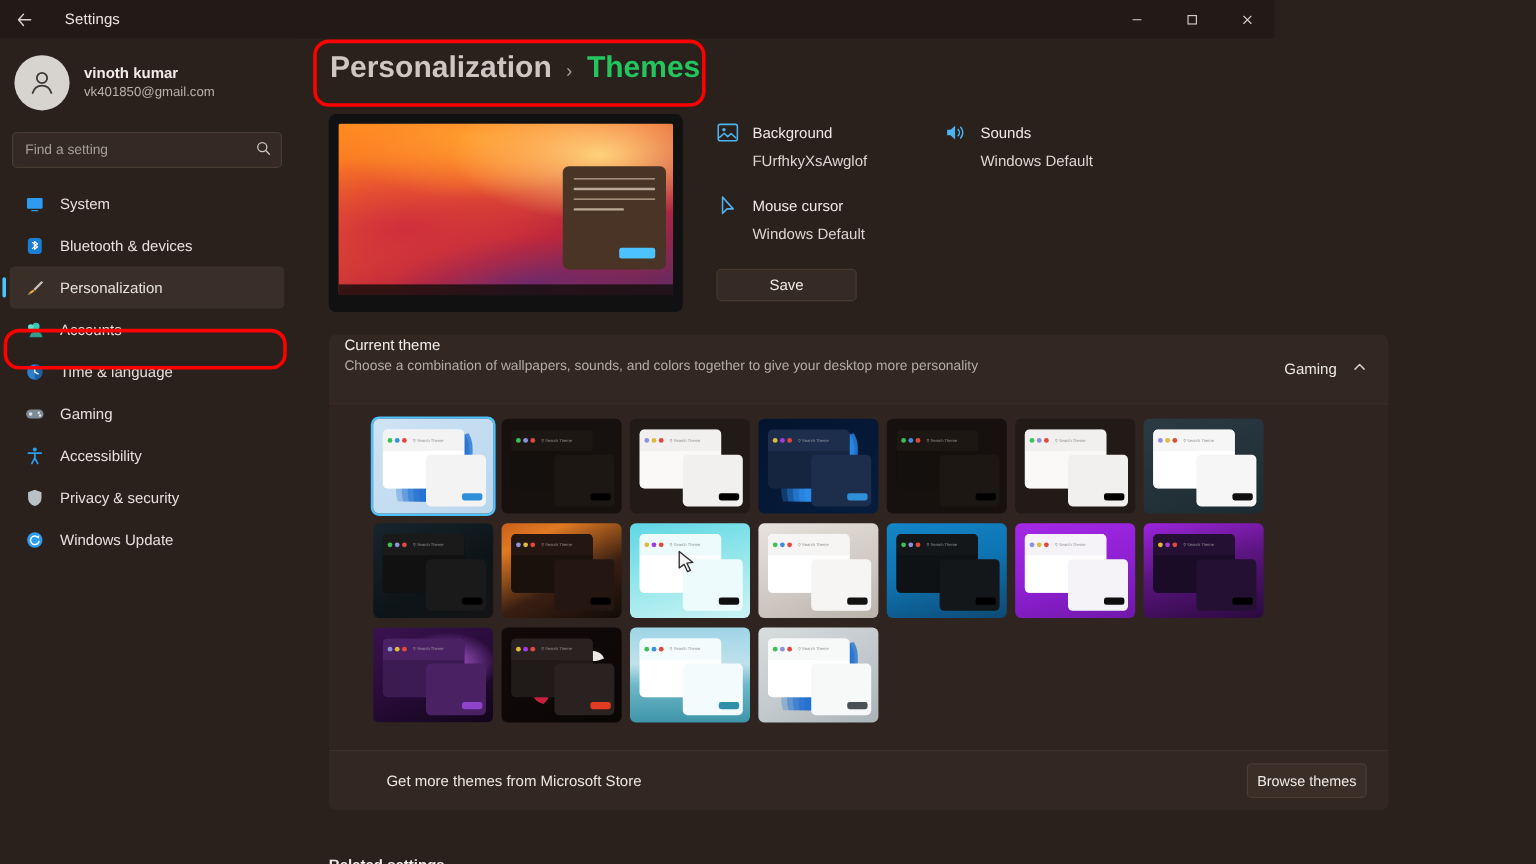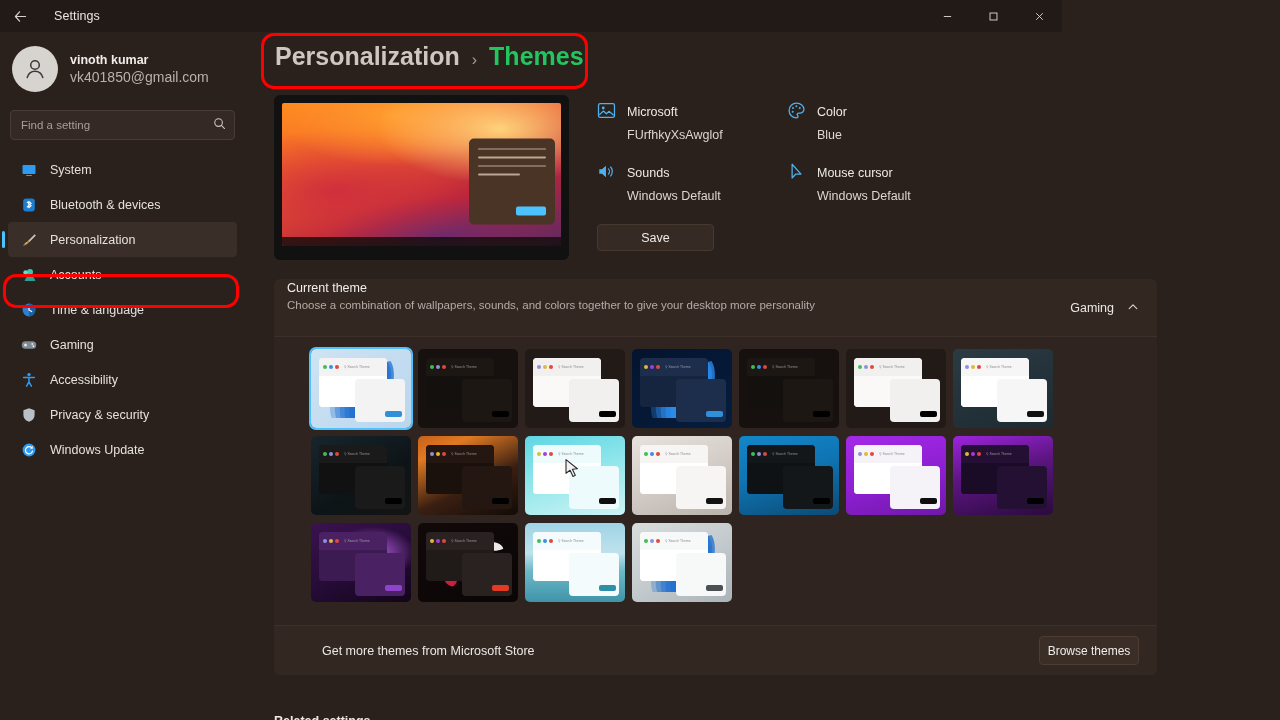--- a/index.html
+++ b/index.html
@@ -41,21 +41,21 @@
     padding: 14px 0 14px 12px;
   }
   .avatar {
     width: 46px; height: 46px; border-radius: 50%;
     background: #d7d3cf;
     display: flex; align-items: center; justify-content: center;
     flex: 0 0 auto;
   }
   .acct-text { line-height: 1.32; min-width: 0; }
   .acct-name { font-size: 12.5px; color: #f1ece9; font-weight: 600; }
-  .acct-mail { font-size: 14px; color: #b9b1ab; }
+  .acct-mail { font-size: 11px; color: #b9b1ab; }
 
   .search-wrap {
     margin: 4px 10px 10px 10px;
     height: 30px;
     background: #342924;
     border: 1px solid #4a3c35;
     border-radius: 4px;
     display: flex; align-items: center;
     padding: 0 8px 0 10px;
   }
@@ -424,40 +424,25 @@
 
     <div class="attr">
       <span class="attr-ico">
         <svg width="19" height="19" viewBox="0 0 20 20">
             <rect x="1.6" y="2.8" width="16.8" height="14.4" rx="1.8" fill="none" stroke="#4cb3f0" stroke-width="1.35"></rect>
             <circle cx="6.6" cy="7.4" r="1.5" fill="#4cb3f0"></circle>
             <path d="M2.4 14.6l4.4-4 3.1 2.9 3-2.6 4.6 4.1" fill="none" stroke="#4cb3f0" stroke-width="1.35" stroke-linejoin="round"></path>
           </svg>
       </span>
       <span class="attr-txt">
-        <span class="attr-label">Microsoft</span><br>
+        <span class="attr-label">Background</span><br>
         <span class="attr-value">FUrfhkyXsAwglof</span>
       </span>
     </div>
 
-    <div class="attr">
-      <span class="attr-ico">
-        <svg width="19" height="19" viewBox="0 0 20 20">
-            <path d="M10 2.2a7.8 7.8 0 000 15.6c1 0 1.6-.7 1.6-1.5 0-.5-.2-.8-.5-1.1-.3-.3-.4-.6-.4-1 0-.8.7-1.4 1.5-1.4h1.5a4.1 4.1 0 004.1-4.1C17.8 5.1 14.4 2.2 10 2.2z" fill="none" stroke="#4cb3f0" stroke-width="1.35"></path>
-            <circle cx="6.3" cy="7.4" r="1.05" fill="#4cb3f0"></circle>
-            <circle cx="9.9" cy="5.6" r="1.05" fill="#4cb3f0"></circle>
-            <circle cx="13.4" cy="7.4" r="1.05" fill="#4cb3f0"></circle>
-            <circle cx="6" cy="11.4" r="1.05" fill="#4cb3f0"></circle>
-          </svg>
-      </span>
-      <span class="attr-txt">
-        <span class="attr-label">Color</span><br>
-        <span class="attr-value">Blue</span>
-      </span>
-    </div>
 
     <div class="attr">
       <span class="attr-ico">
         <svg width="19" height="19" viewBox="0 0 20 20">
             <path d="M2.4 7.6h2.9L9.4 4v12L5.3 12.4H2.4z" fill="#4cb3f0"></path>
             <path d="M12 7.2a4 4 0 010 5.6M14.3 5.3a7 7 0 010 9.4" fill="none" stroke="#4cb3f0" stroke-width="1.3" stroke-linecap="round"></path>
           </svg>
       </span>
       <span class="attr-txt">
         <span class="attr-label">Sounds</span><br>

